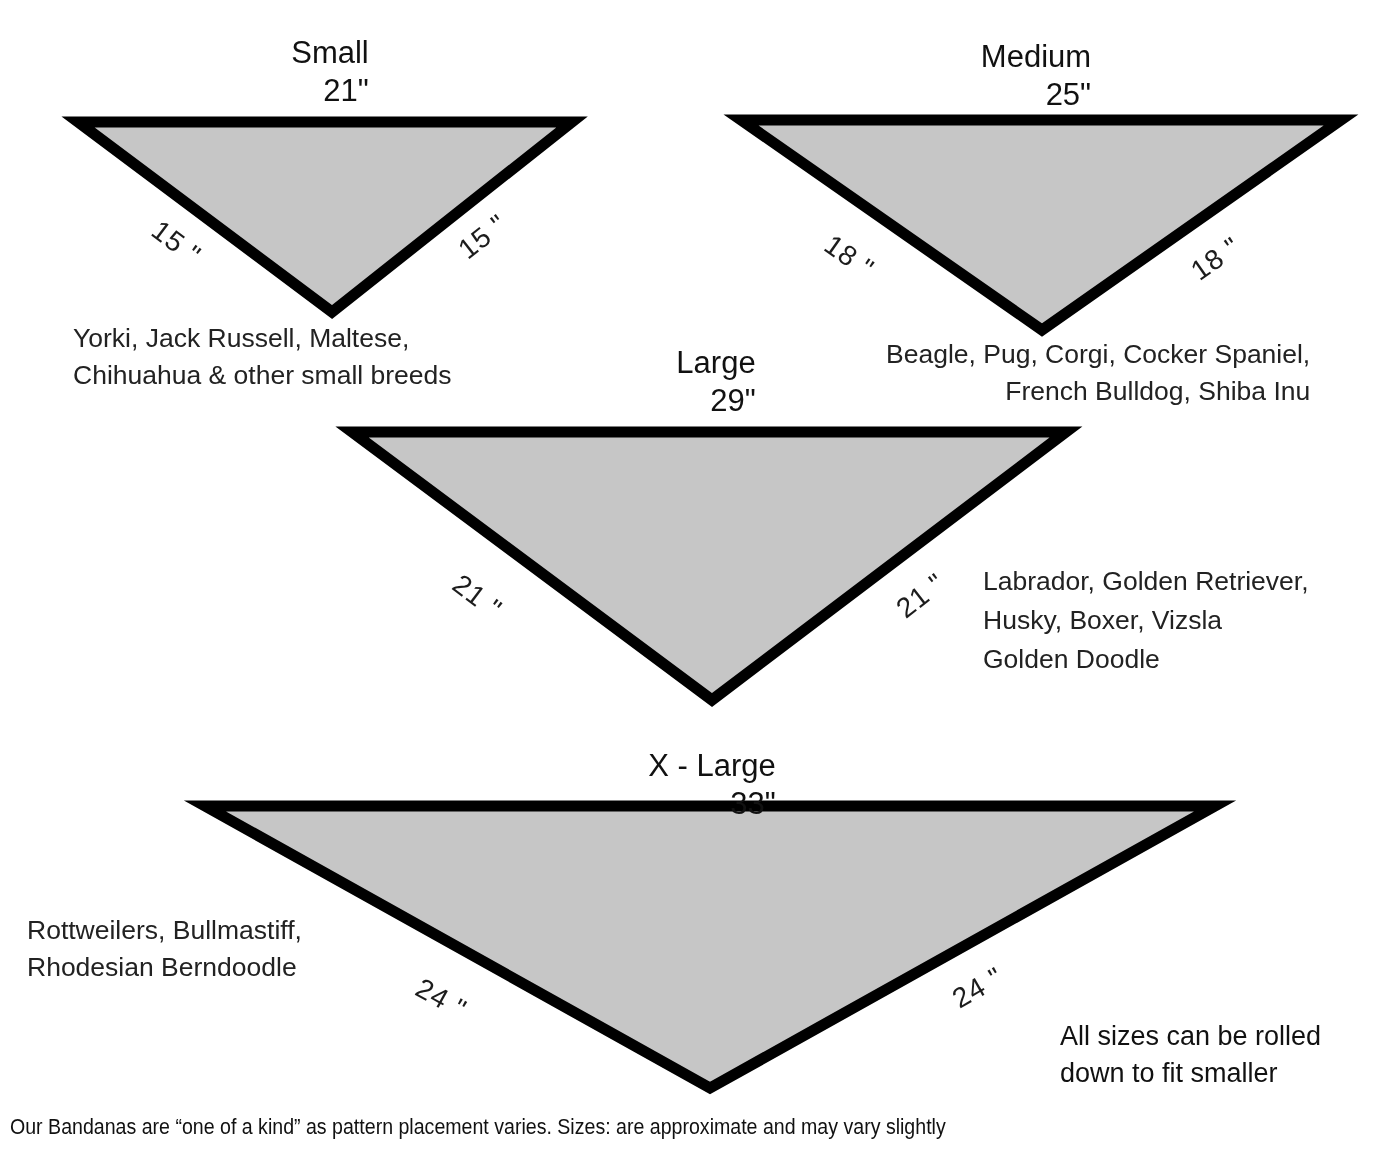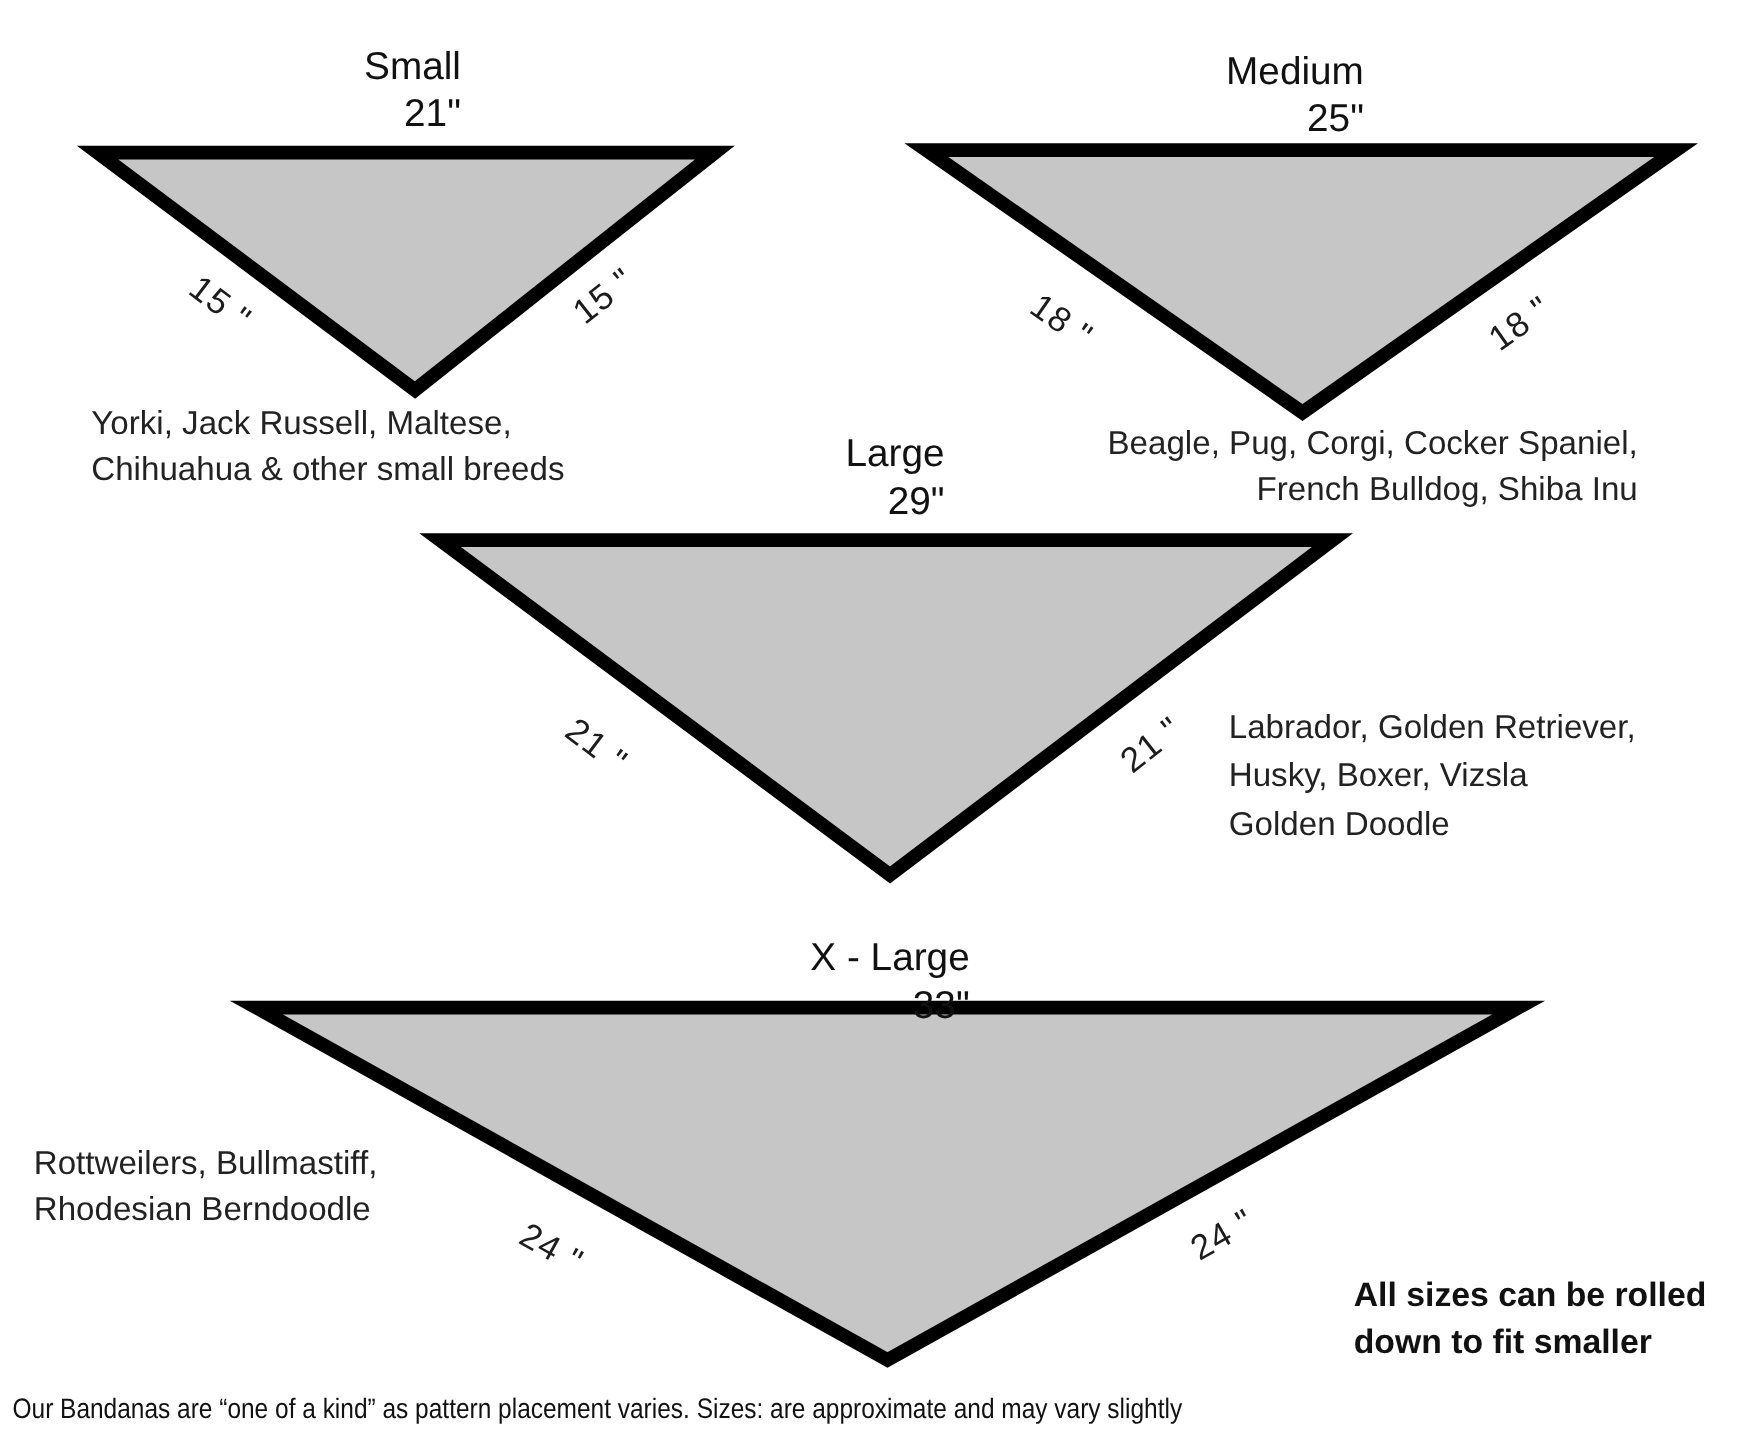--- a/index.html
+++ b/index.html
@@ -43,24 +43,23 @@
     color: #222222;
     white-space: nowrap;
   }
   .breeds-large { line-height: 39px; }
   .rolled-note {
     position: absolute;
     left: 1060px;
     top: 1018px;
     font-size: 27px;
     line-height: 37px;
-    font-weight: 700;
+    font-weight: 400;
     color: #111111;
     white-space: nowrap;
-    margin-left: 23px;
   }
   .footer-note {
     position: absolute;
     left: 10px;
     top: 1114px;
     font-size: 22.5px;
     color: #111111;
     white-space: nowrap;
     transform: scaleX(0.87);
     transform-origin: left center;

